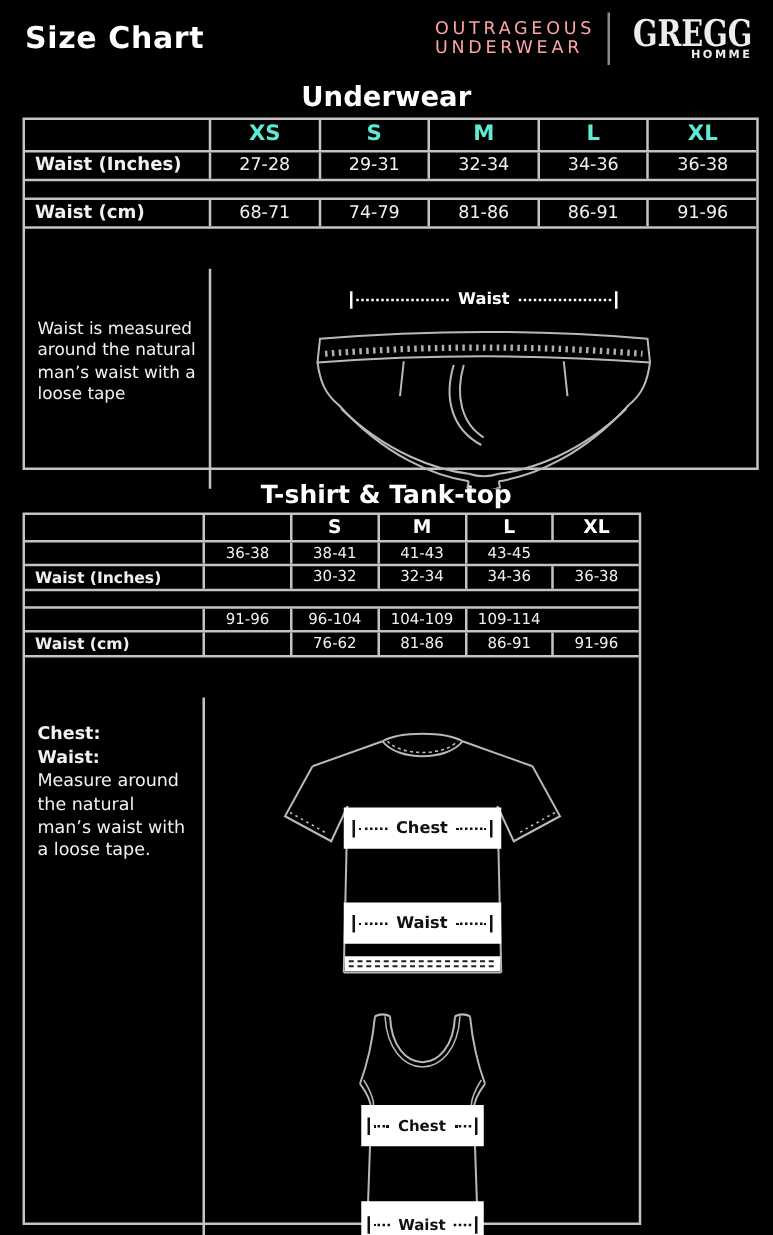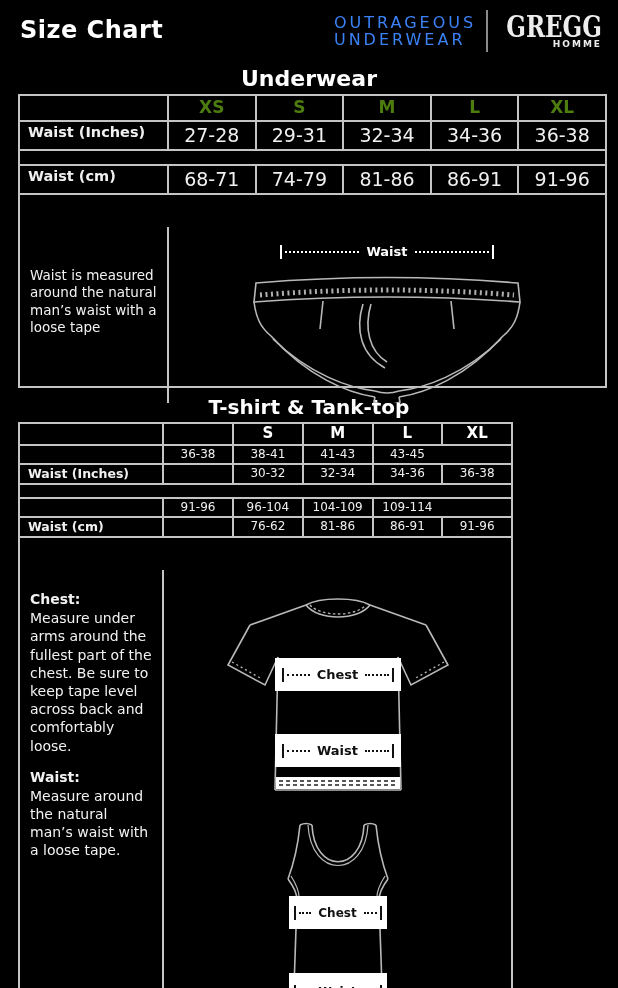--- a/index.html
+++ b/index.html
@@ -6,21 +6,21 @@
   .page{
     position:relative;width:618px;height:988px;background:#000;
     color:#f0f0f0;font-family:"DejaVu Sans","Liberation Sans",sans-serif;
     overflow:hidden;
   }
   
   .topbar{display:flex;justify-content:space-between;align-items:flex-start;
     padding:10px 16px 0 20px;height:58px;box-sizing:border-box;}
   .page-title{font-size:24px;font-weight:bold;margin:6px 0 0;letter-spacing:.5px;color:#fff;}
   .brandblock{display:flex;align-items:center;gap:10px;}
-  .brandtext{text-align:left;color:#3b82f6;font-size:16px;line-height:1.07;
+  .brandtext{text-align:left;color:#fca5a5;font-size:14px;line-height:1.07;
     letter-spacing:3px;font-weight:normal;}
   .vsep{width:2px;height:42px;background:#8a8a8a;}
   .gregg{display:flex;flex-direction:column;align-items:flex-end;}
   .gregg-name{font-family:"DejaVu Serif","Liberation Serif",serif;font-weight:bold;
     font-size:25px;line-height:.95;color:#ededed;transform:scale(.92,1.18);transform-origin:right top;}
   .gregg-sub{font-size:9px;font-weight:bold;letter-spacing:2px;color:#ededed;margin-top:3px;}
   
   .sec-title{font-weight:bold;color:#fff;text-align:center;margin:0;}
   .sec-title.uw{font-size:22px;padding:8px 0 3px;}
   .sec-title.ts{font-size:20px;padding:7px 0 3px;}
@@ -28,24 +28,24 @@
   .table{border:2px solid #c4c4c4;box-sizing:border-box;background:#000;}
   .table > div{border-top:2px solid #c4c4c4;}
   .table > div:first-child{border-top:none;}
   .uw-table{margin-left:18px;width:589px;}
   .ts-table{margin-left:18px;width:495px;}
   .uwgrid{display:grid;grid-template-columns:147px repeat(5,1fr);}
   .tsgrid{display:grid;grid-template-columns:142px 70px repeat(4,1fr);}
   .uwgrid > div,.tsgrid > div{border-left:2px solid #c4c4c4;text-align:center;
     box-sizing:border-box;overflow:hidden;white-space:nowrap;}
   .uwgrid > div:first-child,.tsgrid > div:first-child{border-left:none;}
-  .head-uw > div{font-size:17px;font-weight:bold;padding:1px 0 3px;color:#4d7c0f;}
+  .head-uw > div{font-size:17px;font-weight:bold;padding:1px 0 3px;color:#5eead4;}
   .head-ts > div{font-size:15px;font-weight:bold;padding:0 0 2px;color:#fff;}
   .lblcell{text-align:left !important;font-weight:bold;padding-left:8px !important;}
-  .uw-row > div{font-size:19px;padding:2px 0 3px;}
+  .uw-row > div{font-size:14px;padding:2px 0 3px;}
   .uw-row > .lblcell{font-size:14.5px;}
   .ts-row > div{font-size:12px;padding:1px 0 2px;}
   .ts-row > .lblcell{font-size:12.5px;}
   .spacer-uw{height:13px;}
   .spacer-ts{height:12px;}
   
   .illusrow{display:grid;}
   .uw-illus{grid-template-columns:147px 1fr;height:191px;}
   .ts-illus{grid-template-columns:142px 1fr;height:452px;}
   .artcell{border-left:2px solid #c4c4c4;position:relative;margin-top:32px;}
@@ -211,21 +211,20 @@
         <div></div>
         <div>76-62</div>
         <div>81-86</div>
         <div>86-91</div>
         <div>91-96</div>
       </div>
 
       <div class="illusrow ts-illus">
         <div class="notecell ts-note">
           <p class="note-h">Chest:</p>
-          <p class="note-p">Measure under arms around the fullest part of the chest. Be sure to keep tape level across back and comfortably loose.</p>
           <p class="note-h">Waist:</p>
           <p class="note-p">Measure around the natural man’s waist with a loose tape.</p>
         </div>
 
         <div class="artcell">
 
           <div class="fig tshirt-fig">
             <svg width="236" height="202" viewBox="0 0 236 202" fill="none" stroke="#b9b9b9" stroke-width="1.6">
 
               <path d="M86,13 C100,5 136,5 150,13"></path>

